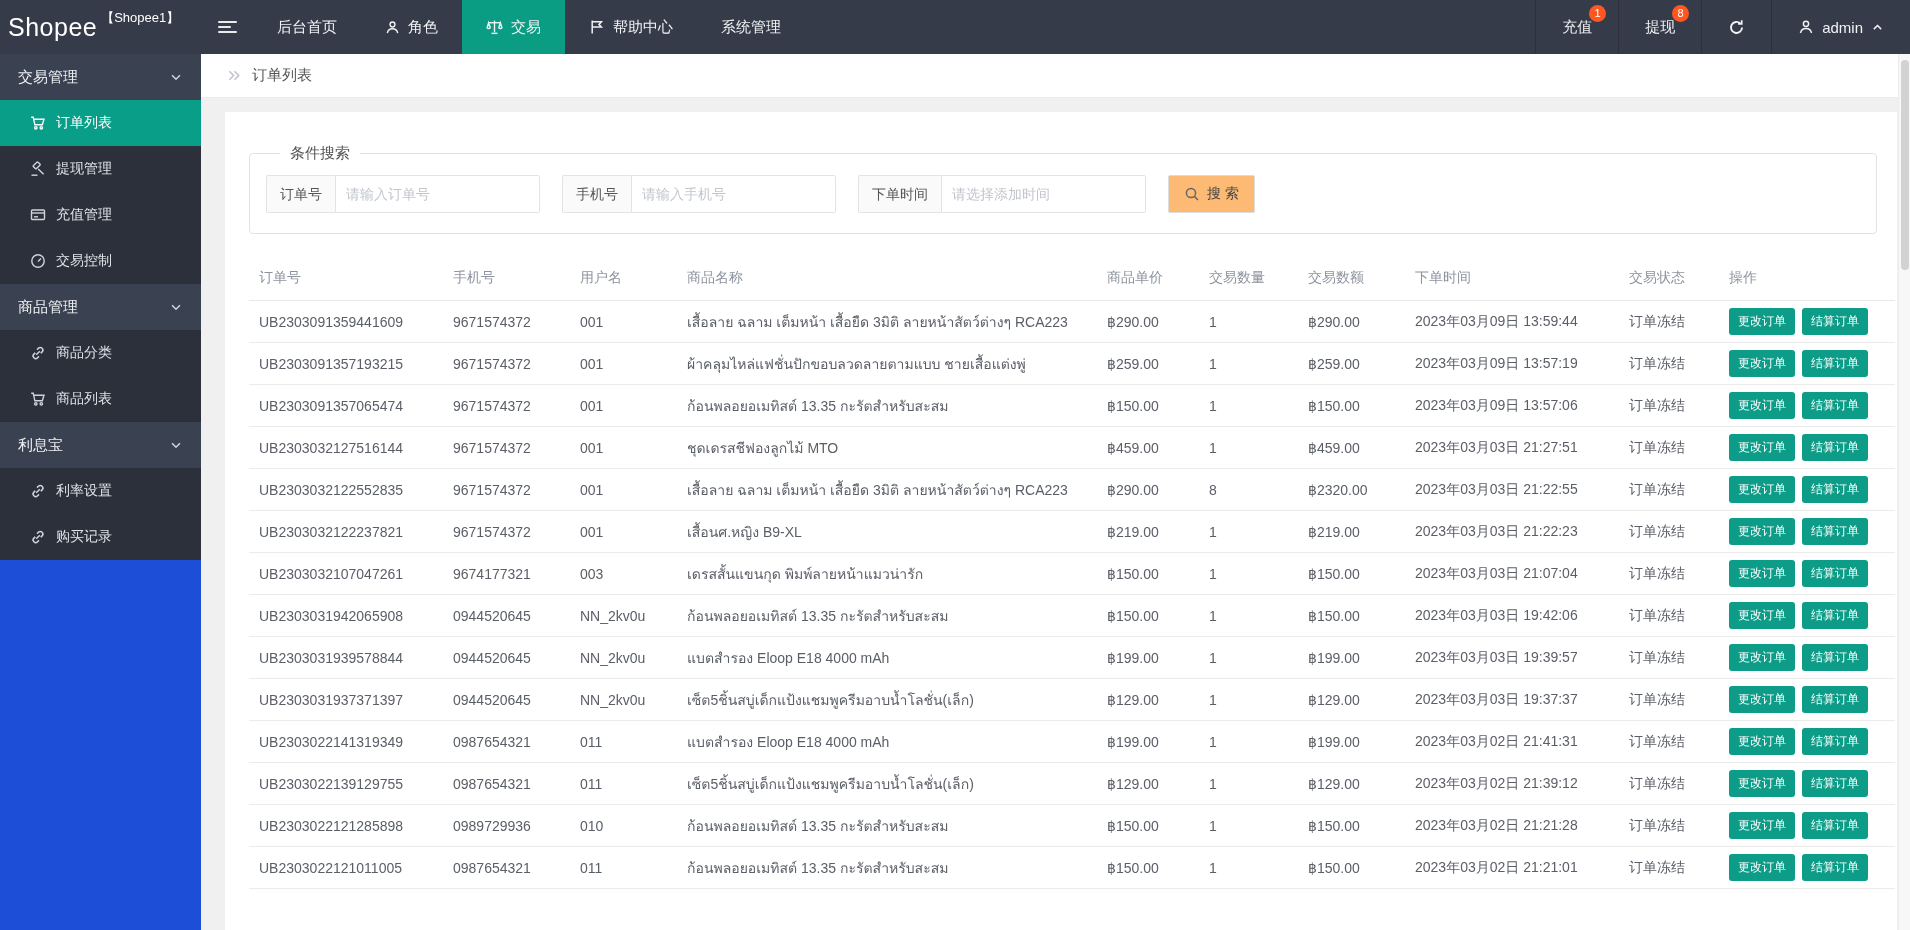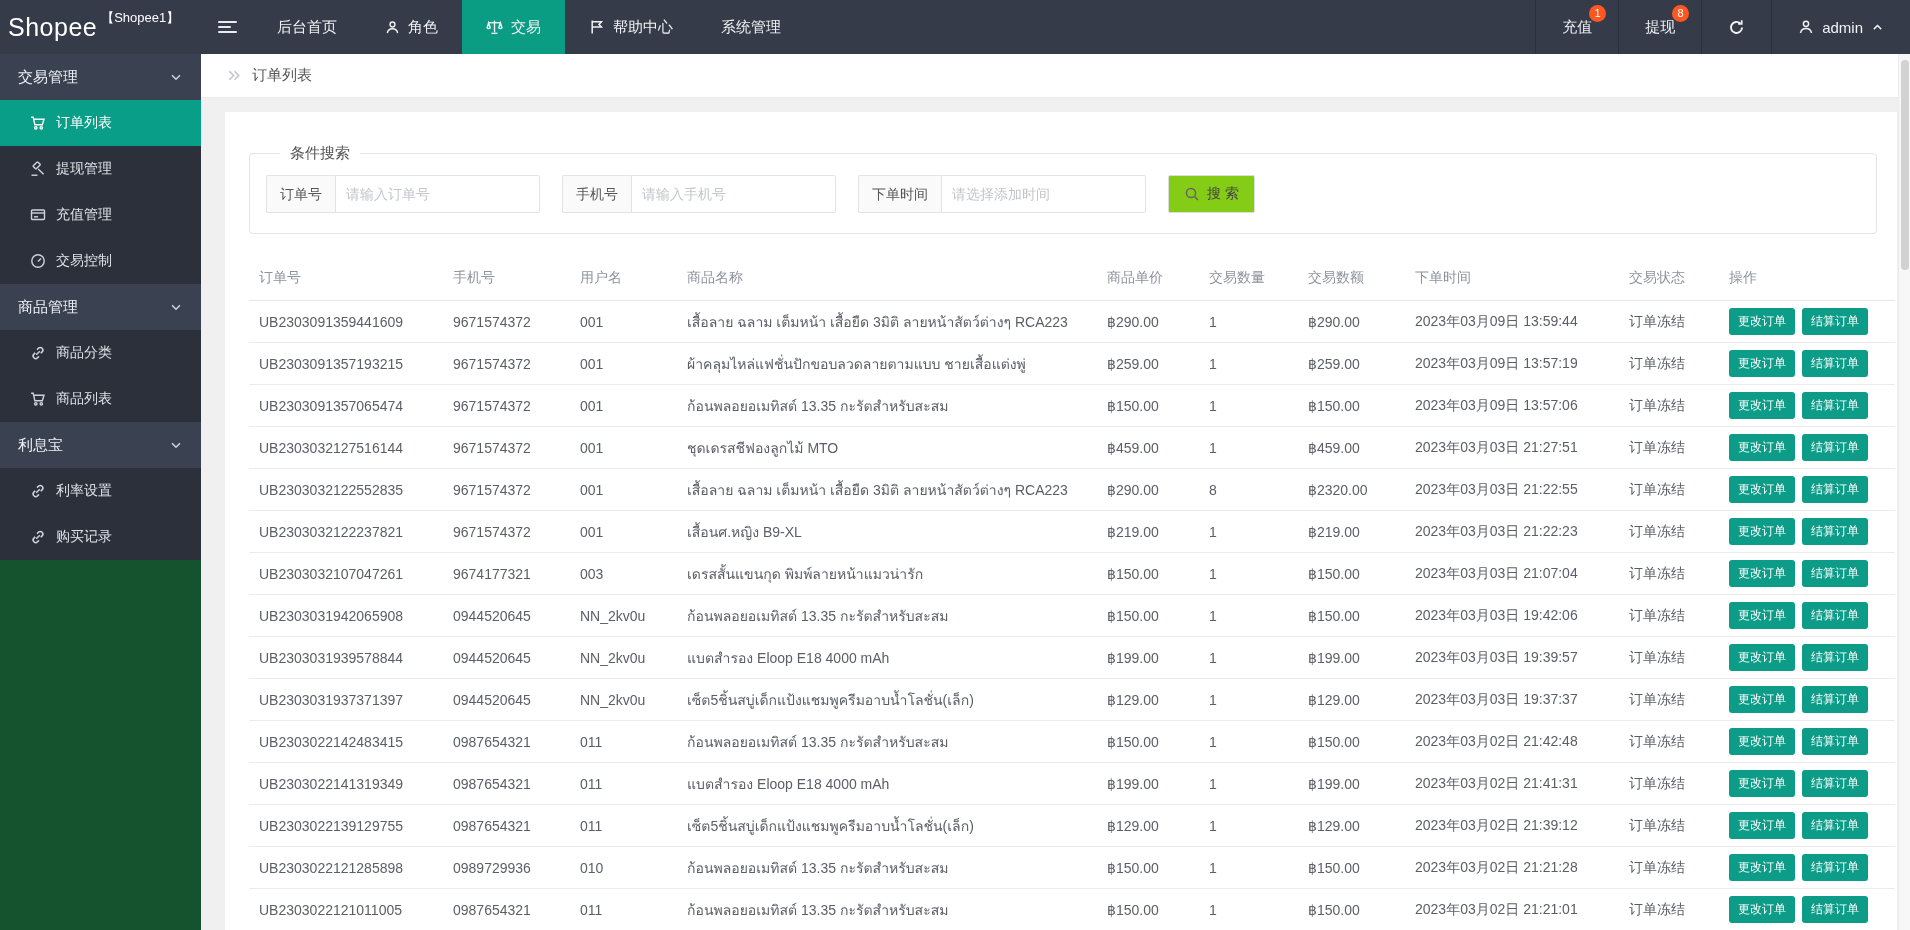--- a/index.html
+++ b/index.html
@@ -25,21 +25,21 @@
   .nav-tab .ic{ color:#f0f2f5; }
   .header-right{ margin-left:auto; display:flex; align-items:stretch; }
   .hr-item{ position:relative; display:flex; align-items:center; padding:0 26px; font-size:15px; color:#f0f2f5;
             border-left:1px solid rgba(0,0,0,.18); cursor:pointer; }
   .hr-badge{ position:absolute; top:5px; right:12px; min-width:17px; height:17px; padding:0 4px; background:#ff5722;
              border-radius:9px; font-size:11px; line-height:17px; text-align:center; color:#fff; }
   .hr-user{ display:flex; align-items:center; gap:8px; }
 
   
   .main-row{ display:flex; height:876px; }
-  .sidebar{ width:201px; background:#14532d; flex:none; }
+  .sidebar{ width:201px; background:#1d4ed8; flex:none; }
   .sb-group{ height:46px; display:flex; align-items:center; justify-content:space-between; padding:0 18px;
              background:#3a4150; color:#eef0f3; font-size:15px; cursor:pointer; }
   .sb-item{ height:46px; display:flex; align-items:center; gap:10px; padding-left:30px; color:#dfe3e8;
             font-size:14px; background:#2b303b; cursor:pointer; }
   .sb-item.active{ background:#089e87; color:#fff; }
   .sb-item .ic, .sb-group .ic{ color:#cfd4db; }
   .sb-item.active .ic{ color:#fff; }
 
   .content{ flex:1; background:#f0f0f0; display:flex; flex-direction:column; min-width:0; }
   .crumb-bar{ height:44px; background:#fff; border-bottom:1px solid #ececec; display:flex; align-items:center;
@@ -50,21 +50,21 @@
   
   fieldset.search-set{ margin:0 20px 0 24px; border:1px solid #e3e3e3; border-radius:4px; padding:10px 16px 20px; }
   fieldset.search-set legend{ margin-left:14px; padding:0 10px; font-size:15px; color:#555; }
   .search-row{ display:flex; align-items:center; gap:22px; margin-top:2px; }
   .inp-group{ display:flex; }
   .inp-label{ height:38px; line-height:36px; padding:0 13px; background:#fafafa; border:1px solid #e3e3e3;
               border-right:none; border-radius:2px 0 0 2px; font-size:14px; color:#555; white-space:nowrap; }
   .inp-group input{ width:205px; height:38px; border:1px solid #e3e3e3; border-radius:0 2px 2px 0; padding:0 10px;
                     font-size:14px; color:#333; outline:none; font-family:inherit; }
   .inp-group input::placeholder{ color:#c2c6cc; }
-  .search-btn{ height:38px; display:flex; align-items:center; gap:7px; padding:0 15px; background:#84cc16;
+  .search-btn{ height:38px; display:flex; align-items:center; gap:7px; padding:0 15px; background:#fdba74;
                border:1px solid #dcdcdc; border-radius:2px; font-size:14px; color:#444; cursor:pointer;
                font-family:inherit; }
   .search-btn .ic{ color:#666; }
 
   
   .table-wrap{ margin:22px 11px 0 24px; }
   table.orders{ width:100%; border-collapse:collapse; table-layout:fixed; }
   table.orders th{ font-weight:normal; text-align:left; font-size:14px; color:#8d939e; padding:13px 10px;
                    border-bottom:1px solid #e8e8e8; white-space:nowrap; }
   table.orders td{ font-size:14px; color:#5a5e66; padding:0 10px; height:42px; border-bottom:1px solid #ebebeb;
@@ -456,32 +456,20 @@
                 <td>NN_2kv0u</td>
                 <td>เซ็ต5ชิ้นสบู่เด็กแป้งแชมพูครีมอาบน้ำโลชั่น(เล็ก)</td>
                 <td>฿129.00</td>
                 <td>1</td>
                 <td>฿129.00</td>
                 <td>2023年03月03日 19:37:37</td>
                 <td>订单冻结</td>
                 <td><button class="act-btn">更改订单</button><button class="act-btn">结算订单</button></td>
               </tr>
               <tr>
-                <td>UB2303022142483415</td>
-                <td>0987654321</td>
-                <td>011</td>
-                <td>ก้อนพลอยอเมทิสต์ 13.35 กะรัตสำหรับสะสม</td>
-                <td>฿150.00</td>
-                <td>1</td>
-                <td>฿150.00</td>
-                <td>2023年03月02日 21:42:48</td>
-                <td>订单冻结</td>
-                <td><button class="act-btn">更改订单</button><button class="act-btn">结算订单</button></td>
-              </tr>
-              <tr>
                 <td>UB2303022141319349</td>
                 <td>0987654321</td>
                 <td>011</td>
                 <td>แบตสำรอง Eloop E18 4000 mAh</td>
                 <td>฿199.00</td>
                 <td>1</td>
                 <td>฿199.00</td>
                 <td>2023年03月02日 21:41:31</td>
                 <td>订单冻结</td>
                 <td><button class="act-btn">更改订单</button><button class="act-btn">结算订单</button></td>

